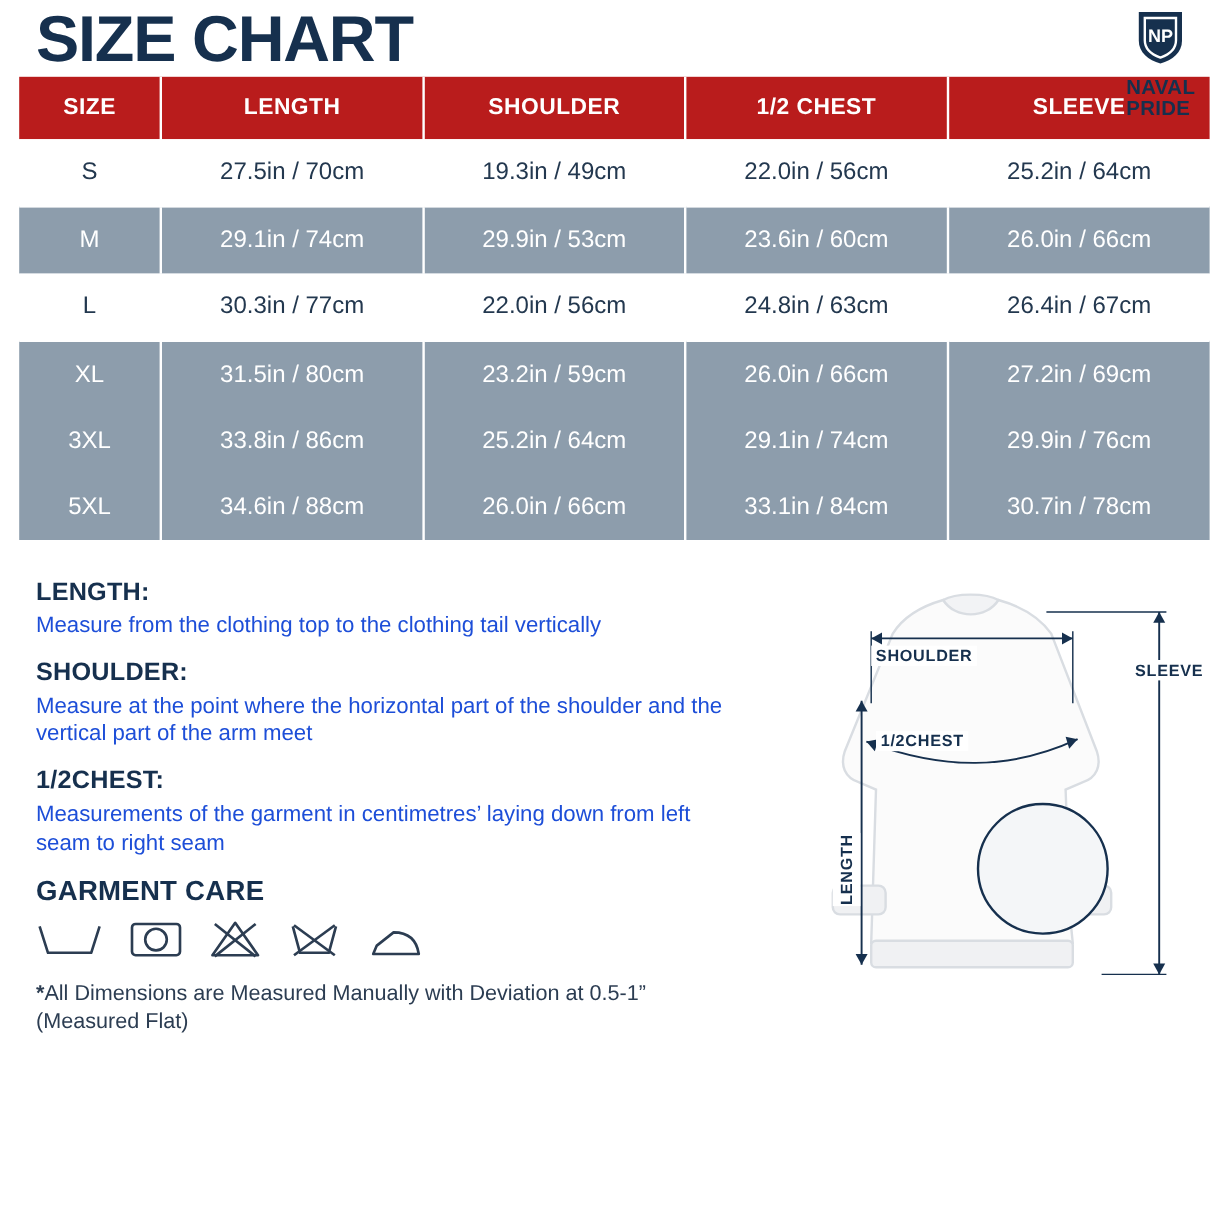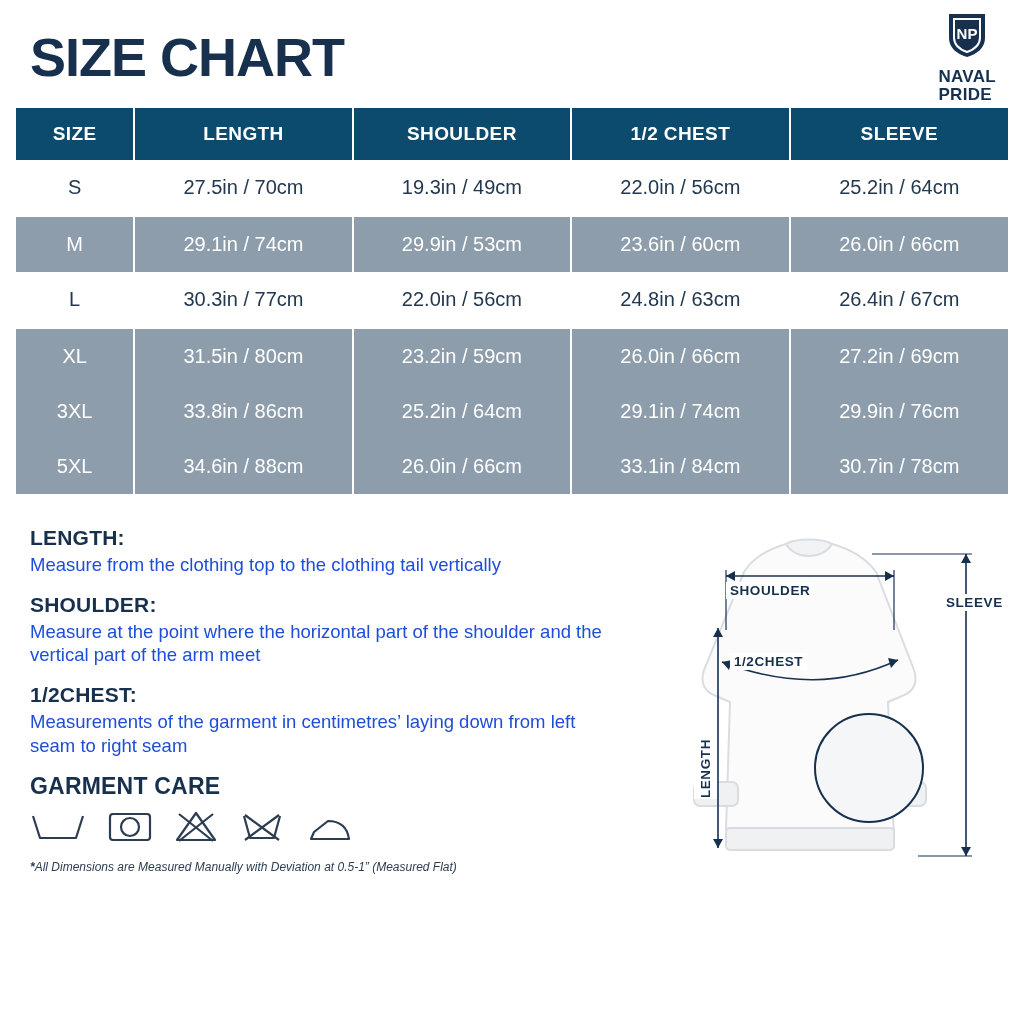--- a/index.html
+++ b/index.html
@@ -18,23 +18,23 @@
     position: relative;
     width: 1024px;
     height: 1024px;
     box-sizing: border-box;
     padding: 0 16px;
   }
 
   
   .header {
     display: flex;
-    align-items: center;
+    align-items: flex-start;
     justify-content: space-between;
-    height: 108px;
+    height: 64px;
     padding: 6px 4px 0 14px;
     box-sizing: border-box;
   }
   .title {
     font-size: 54px;
     font-weight: bold;
     letter-spacing: -1px;
     color: #16304e;
     line-height: 1;
     margin: 0;
@@ -59,21 +59,21 @@
   }
 
   
   table.size-table {
     width: 992px;
     border-collapse: collapse;
     table-layout: fixed;
     font-size: 19px;
   }
   table.size-table th {
-    background: #0c4a6e;
+    background: #b91c1c;
     color: #ffffff;
     font-size: 19px;
     font-weight: bold;
     letter-spacing: 0.4px;
     height: 50px;
     text-align: center;
     border-right: 2px solid #ffffff;
   }
   table.size-table th:last-child { border-right: none; }
   table.size-table td {
@@ -119,25 +119,24 @@
     letter-spacing: 0.2px;
   }
   .care-icons {
     display: flex;
     gap: 22px;
     align-items: flex-end;
     margin-bottom: 16px;
   }
   .care-icons svg { display: block; }
   .footnote {
-    font-size: 12px;
+    font-size: 18px;
     color: #2c3d52;
     line-height: 1.3;
     margin: 0;
-    font-style: italic;
   }
   .footnote b { font-weight: bold; }
 
   
   .garment {
     position: relative;
     width: 390px;
     height: 400px;
     margin-left: 8px;
   }

